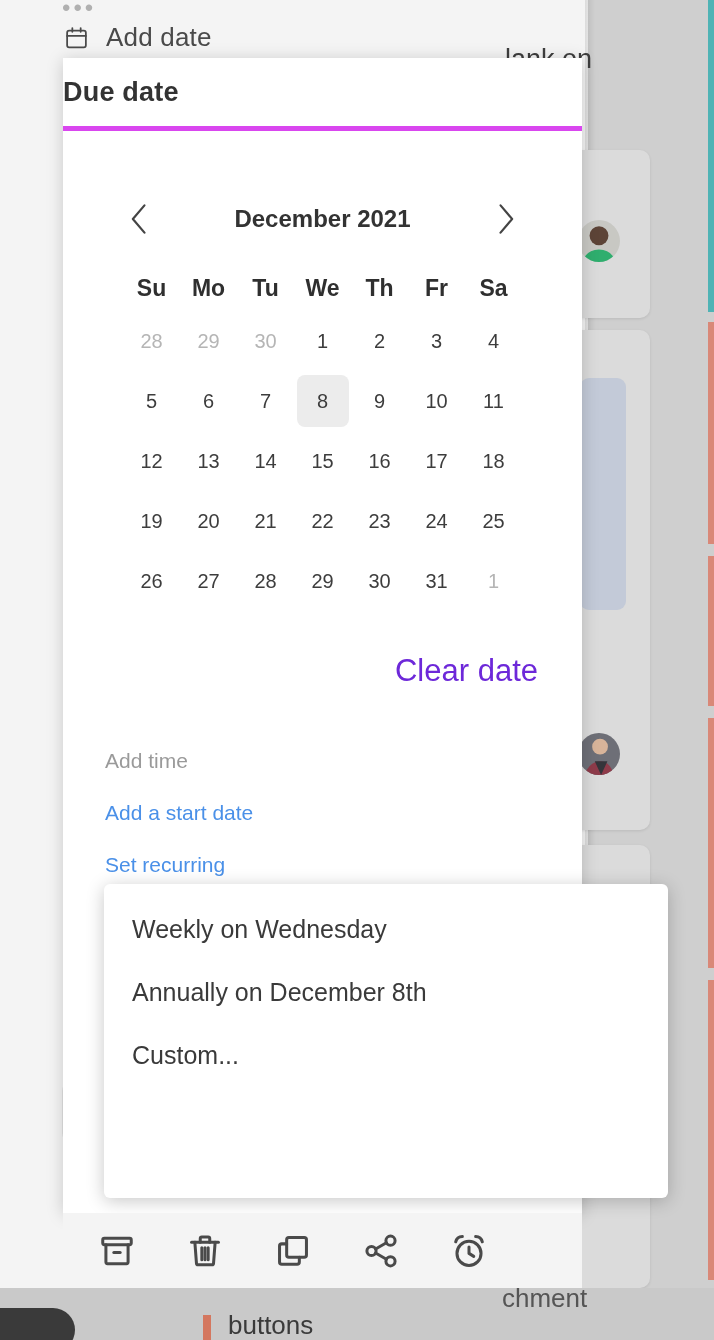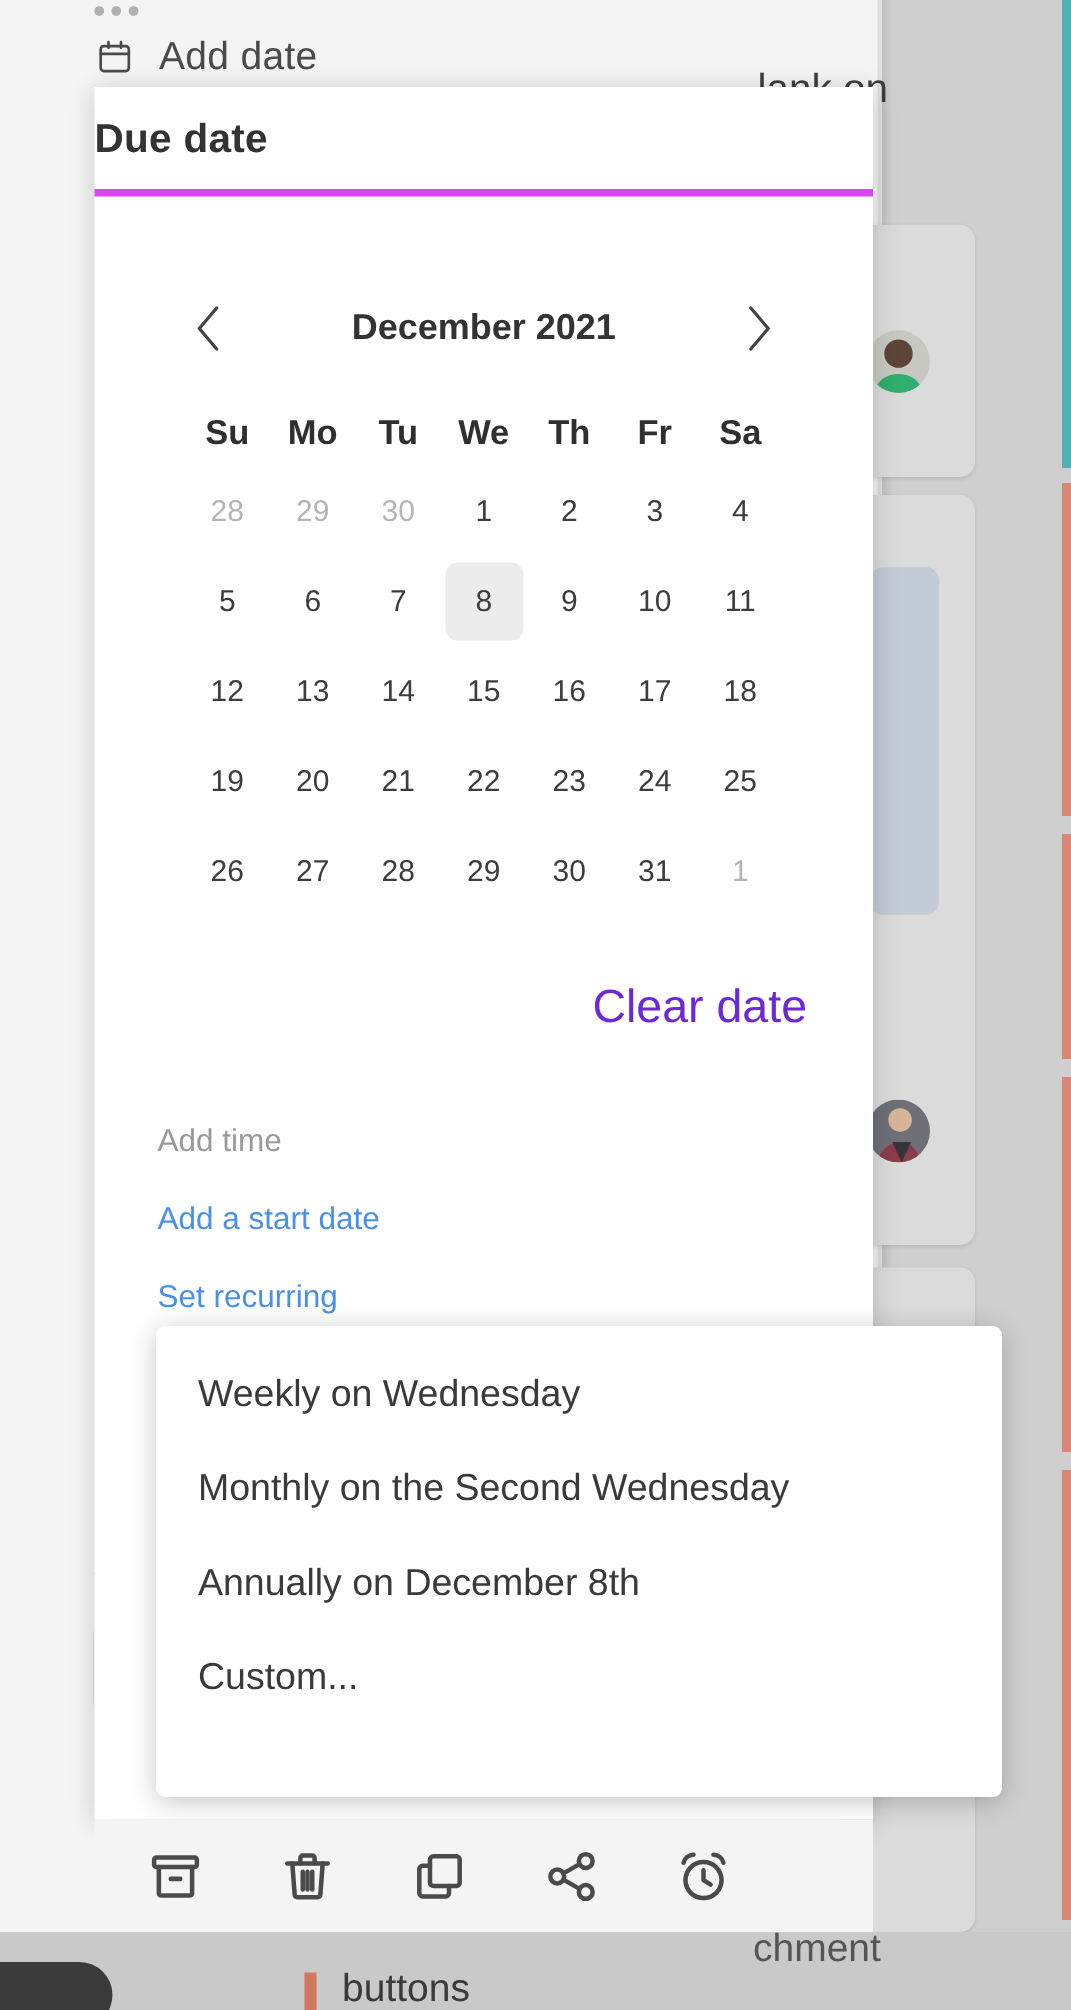--- a/index.html
+++ b/index.html
@@ -390,21 +390,20 @@
 
     <div class="opt-list" id="opt-list">
         <div class="opt placeholder">Add time</div>
         <div class="opt link">Add a start date</div>
         <div class="opt link">Set recurring</div>
       </div>
   </div>
 
   <div class="dropdown" id="dropdown">
       <div class="dd-item">Weekly on Wednesday</div>
-      <div class="dd-item">Monthly on the Second Wednesday</div>
       <div class="dd-item">Annually on December 8th</div>
       <div class="dd-item">Custom...</div>
     </div>
 
   <div class="toolbar">
     <div class="tb-btn">
       <svg viewBox="0 0 24 24">
         <rect x="3" y="4" width="18" height="4" rx="1"></rect>
         <path d="M5 8 v11 a1 1 0 0 0 1 1 h12 a1 1 0 0 0 1 -1 v-11"></path>
         <line x1="10" y1="13" x2="14" y2="13"></line>

